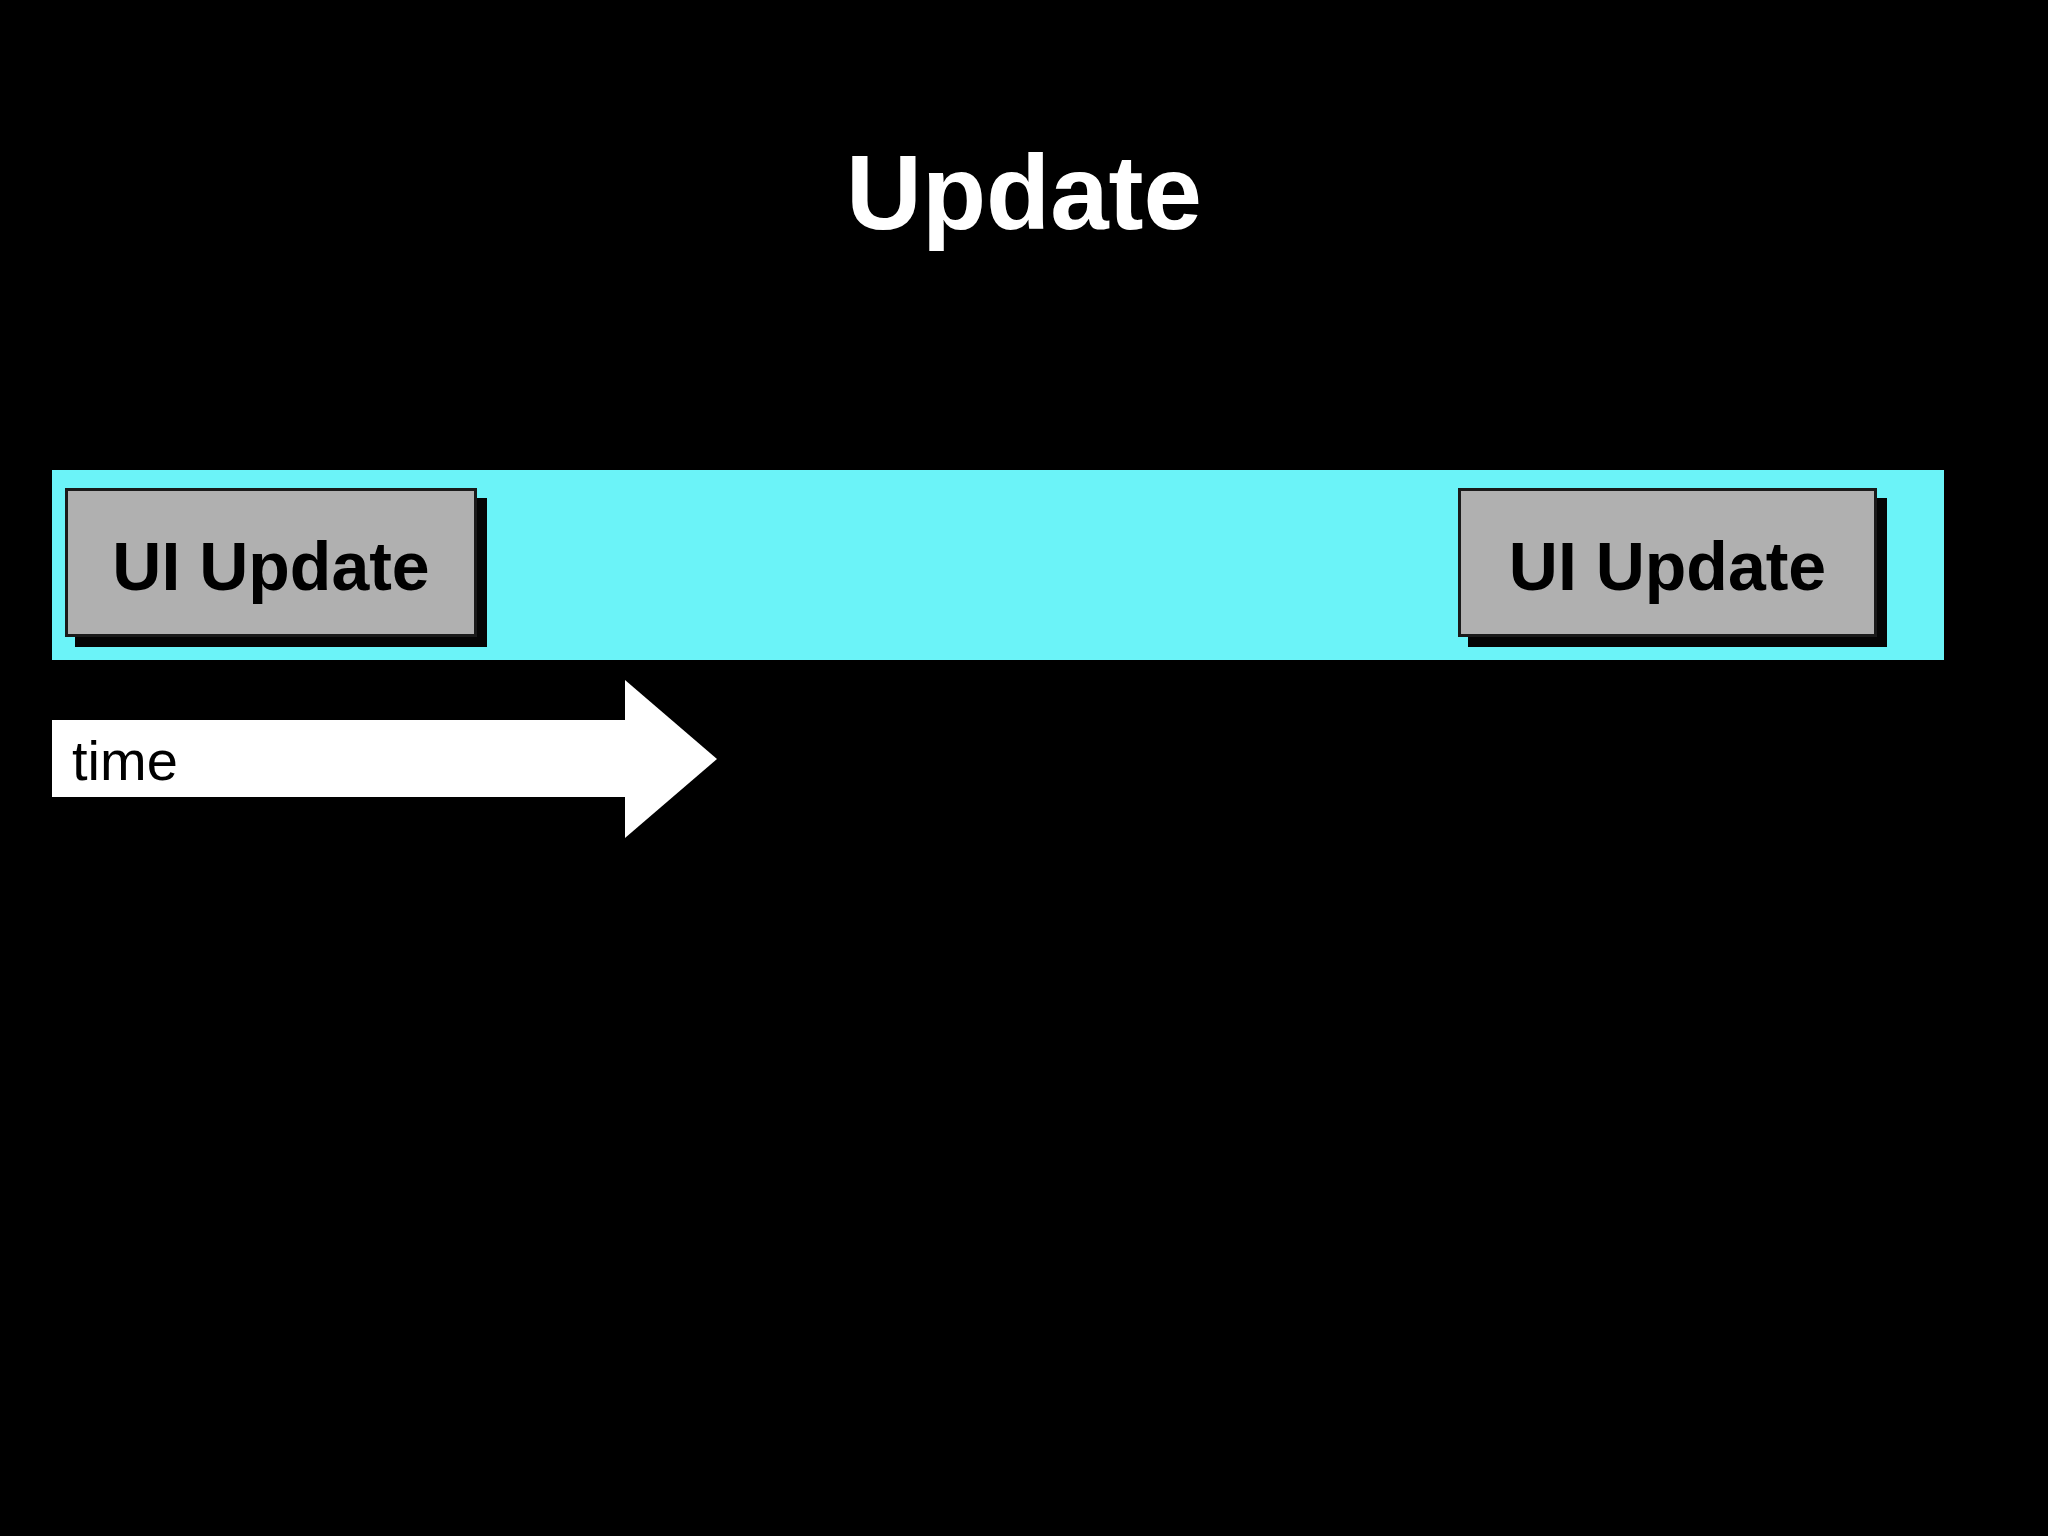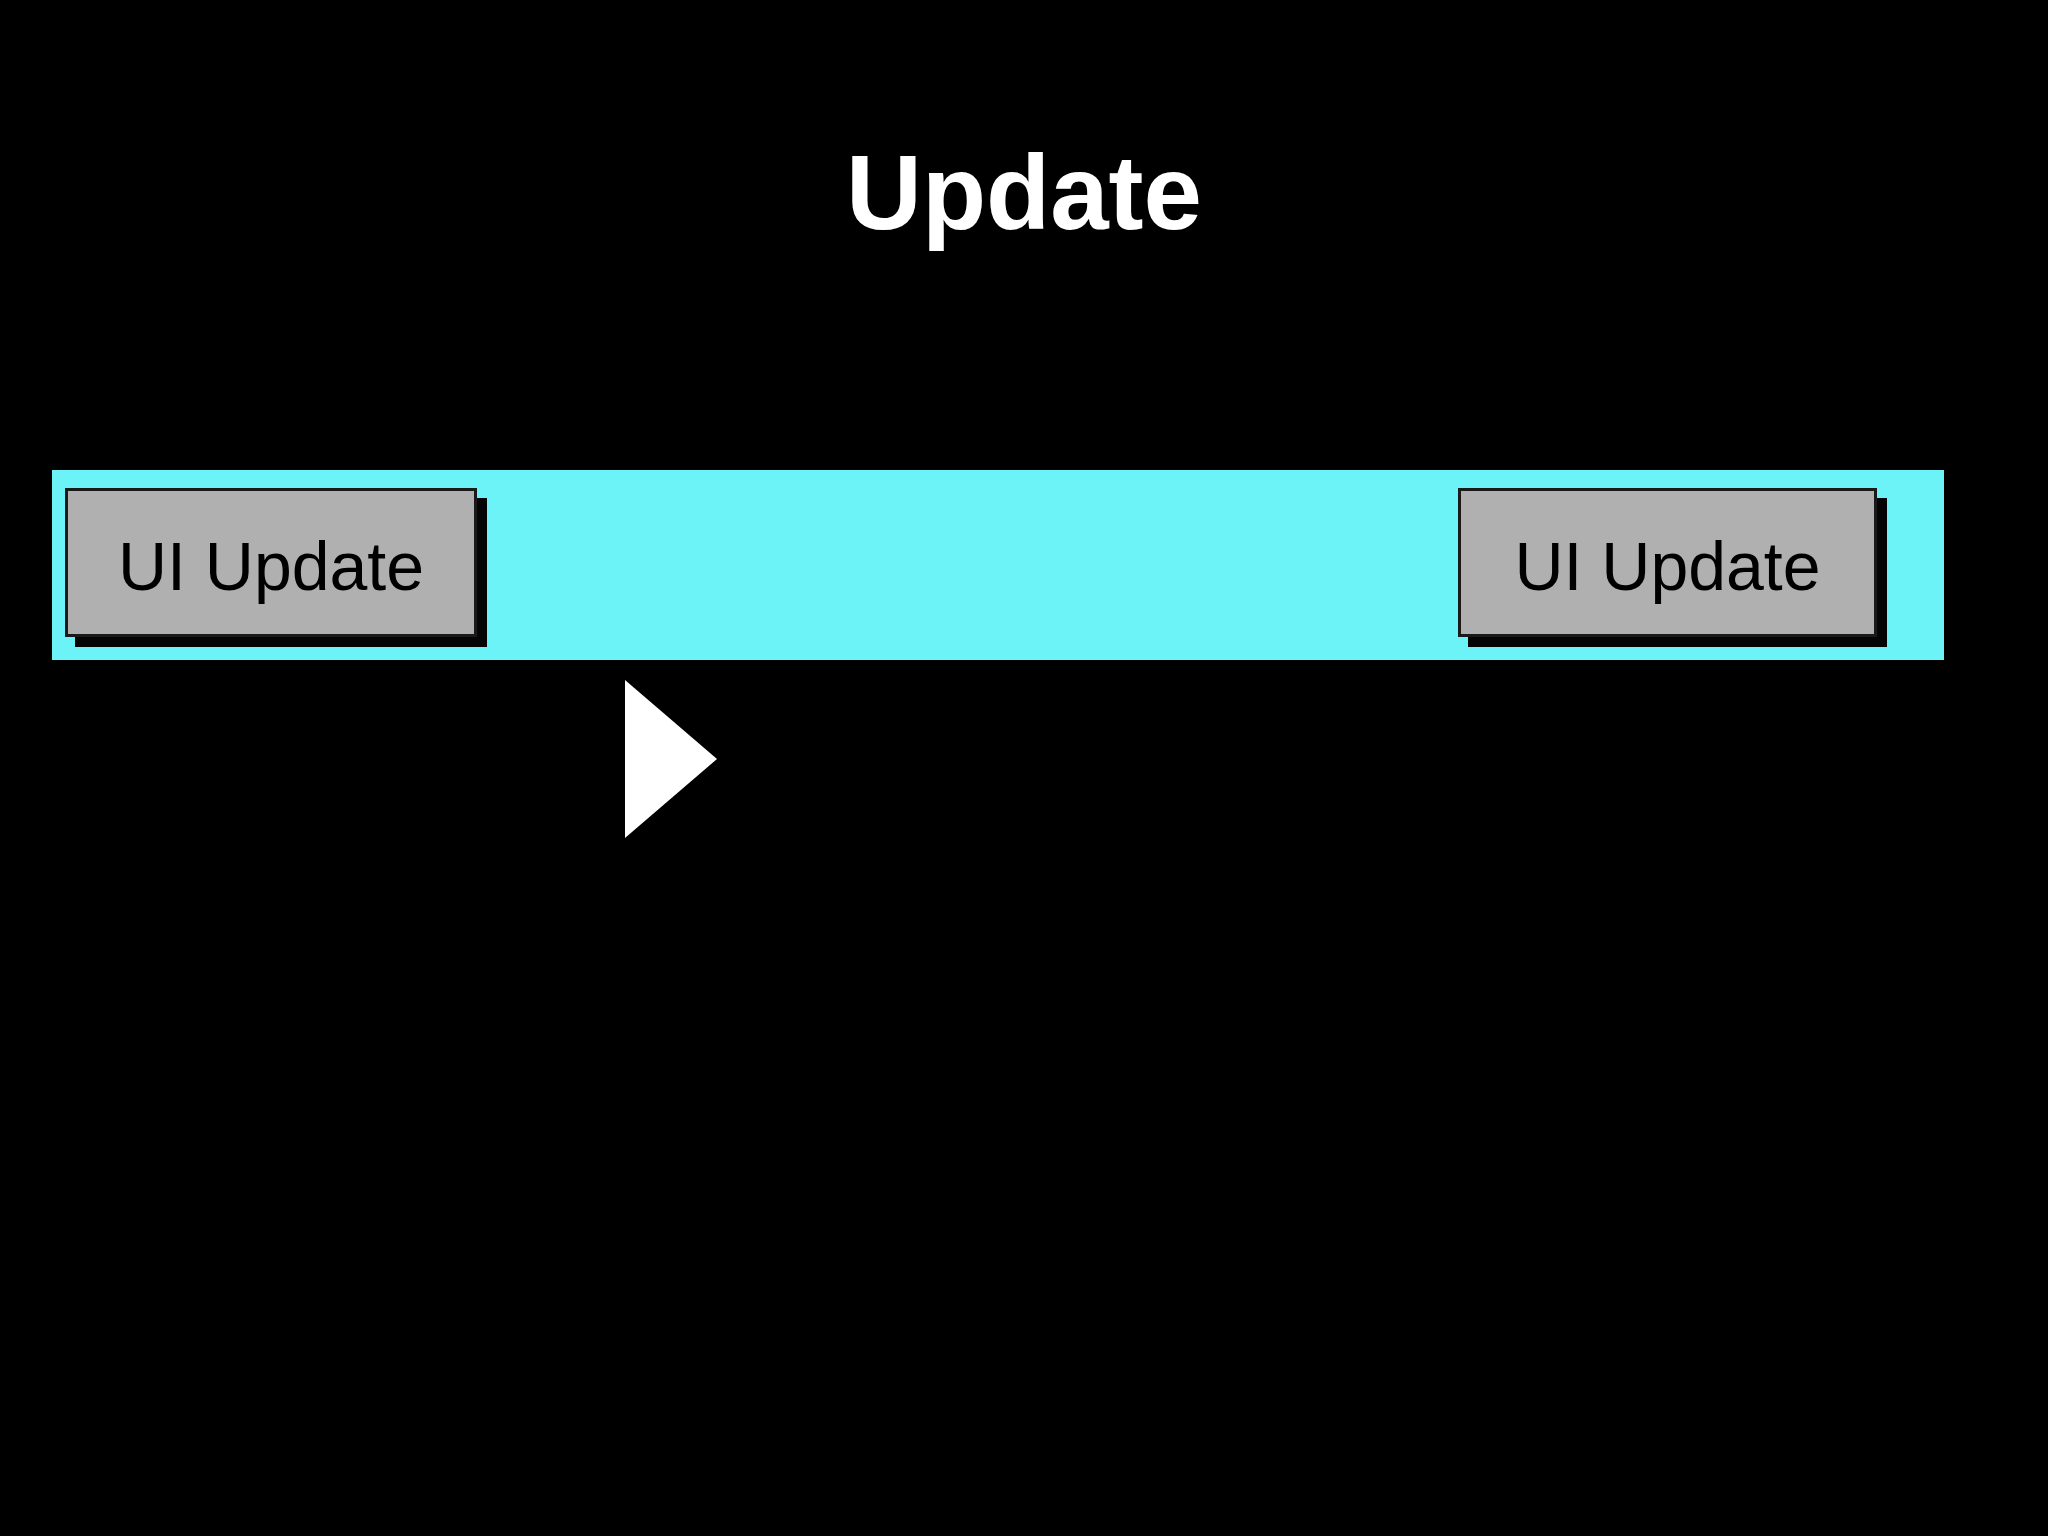--- a/index.html
+++ b/index.html
@@ -56,20 +56,21 @@
   }
   .segment-label {
     color: var(--label-text, #000);
     font-size: 68px;
     line-height: 1;
     white-space: nowrap;
     padding-top: 6px;
   }
   .seg-ui {
     background: var(--segment-gray, #B0B0B0);
+    font-weight: bold;
   }
   .seg-js {
     background: var(--segment-white, #FFFFFF);
   }
   .seg-1 { left: 13px;   width: 412px; }
   .seg-2 { left: 460px;  width: 925px; }
   .seg-3 { left: 1406px; width: 419px; }
 
   .time-arrow {
     position: absolute;
@@ -119,16 +120,19 @@
       <span class="segment-label">UI Update</span>
     </div>
 
 
     <div class="segment seg-ui seg-3">
       <span class="segment-label">UI Update</span>
     </div>
   </div>
 
   <div class="time-arrow">
+    <div class="arrow-tail">
+      <span class="time-label">time</span>
+    </div>
     <div class="arrow-head"></div>
   </div>
 
 </div>
 
 </body></html>

